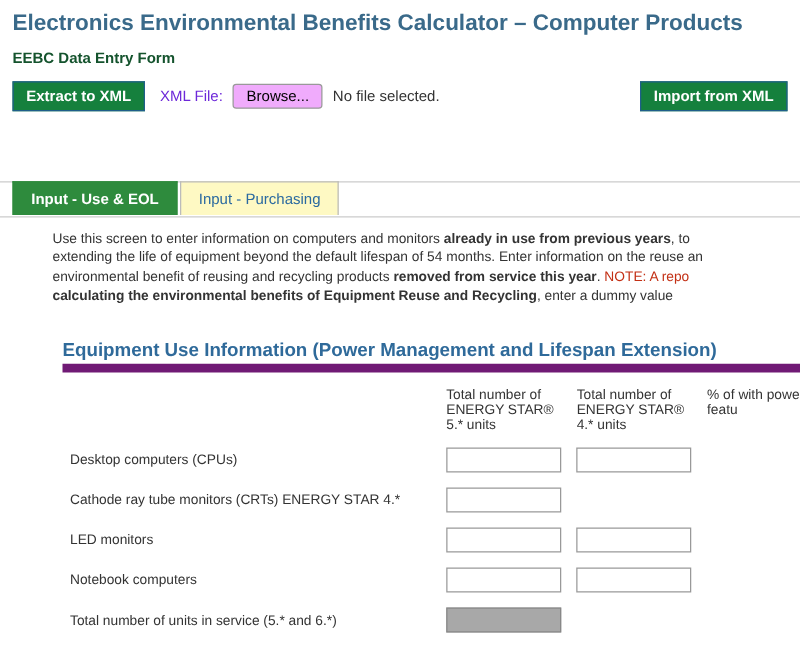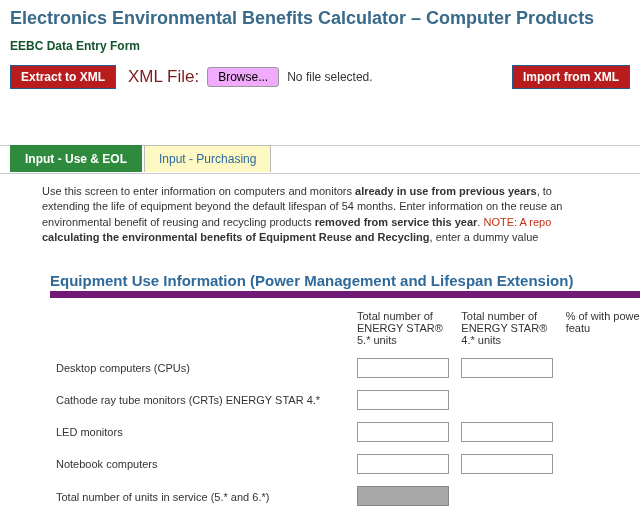--- a/index.html
+++ b/index.html
@@ -24,32 +24,32 @@
     padding: 6px 10px 12px 10px;
     color: #14532d;
   }
   .toolbar {
     display: flex;
     align-items: center;
     gap: 8px;
     padding: 0 10px 12px 10px;
   }
   .btn {
-    background: #b91c1c;
+    background: #15803d;
     color: #fff;
     border: 1px solid #1f5f8a;
     padding: 4px 10px;
     font-size: 12px;
     font-weight: bold;
     cursor: pointer;
     font-family: inherit;
   }
   .label-xml {
-    font-size: 17px;
-    color: #7f1d1d;
+    font-size: 12px;
+    color: #6d28d9;
     margin-left: 4px;
   }
   .browse-btn {
     background: #f0abfc;
     border: 1px solid #999;
     border-radius: 3px;
     padding: 2px 10px;
     font-size: 12px;
     cursor: pointer;
     font-family: inherit;

